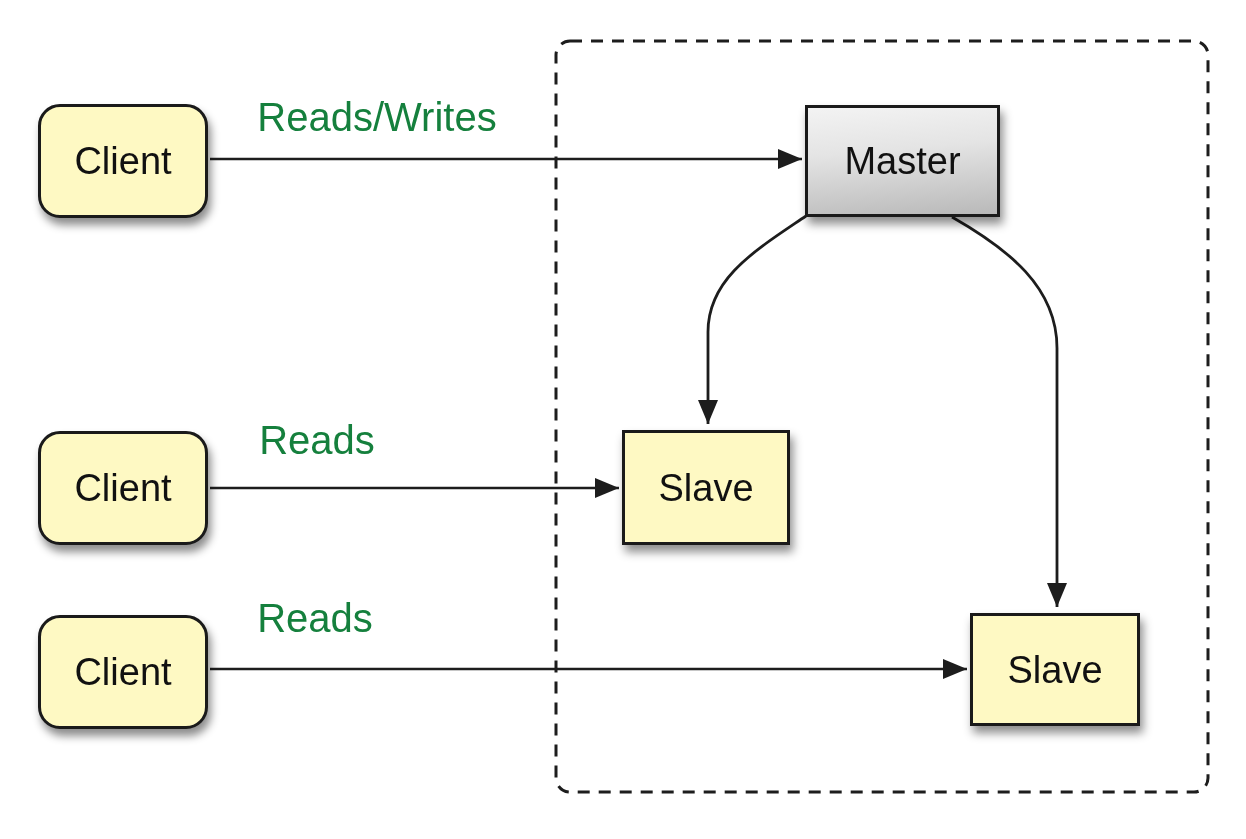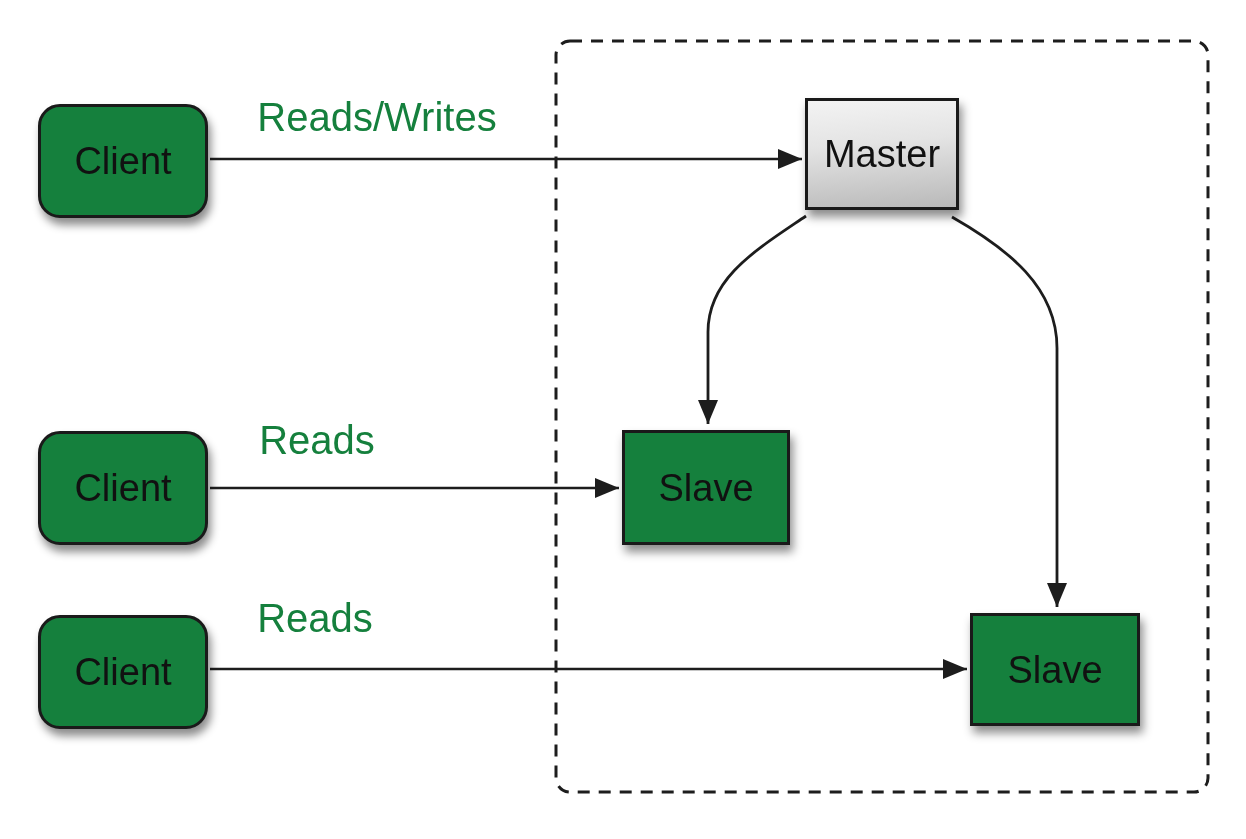--- a/index.html
+++ b/index.html
@@ -20,42 +20,42 @@
     position: absolute;
     left: 0;
     top: 0;
     width: 1246px;
     height: 839px;
   }
   .node {
     position: absolute;
     box-sizing: border-box;
     border: 3px solid #1a1a1a;
-    background: #15803d;
+    background: #fef9c3;
     display: flex;
     align-items: center;
     justify-content: center;
     font-size: 38px;
     line-height: 1;
     color: #111111;
     box-shadow: 3px 7px 9px rgba(0,0,0,0.45);
   }
   .node.client {
     border-radius: 22px;
     left: 38px;
     width: 170px;
     height: 114px;
   }
   .node.client.row1 { top: 104px; }
   .node.client.row2 { top: 431px; }
   .node.client.row3 { top: 615px; }
   .node.master {
     left: 805px;
-    top: 98px;
-    width: 154px;
+    top: 105px;
+    width: 195px;
     height: 112px;
     background: linear-gradient(175deg, #f3f3f3 0%, #e4e4e4 40%, #b9b9b9 100%);
   }
   .node.slave1 {
     left: 622px;
     top: 430px;
     width: 168px;
     height: 115px;
   }
   .node.slave2 {

